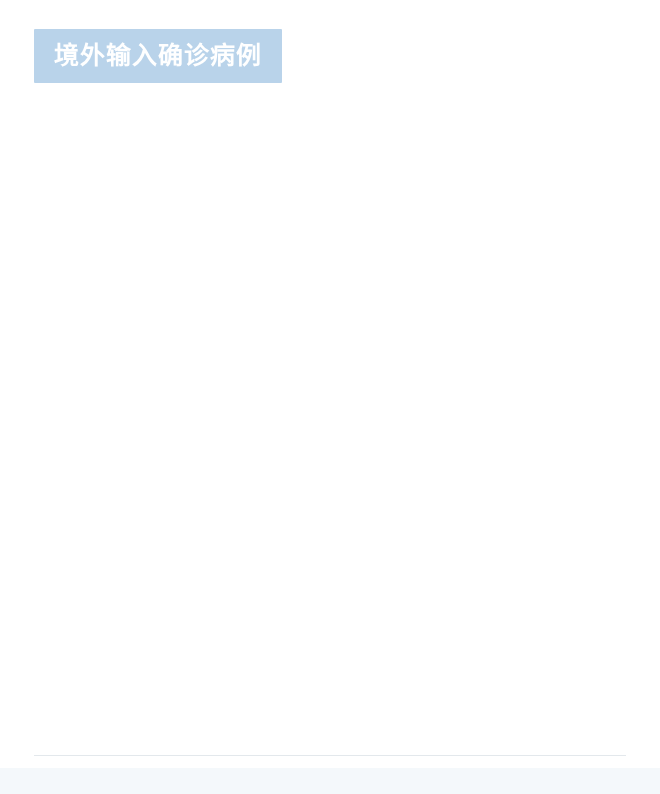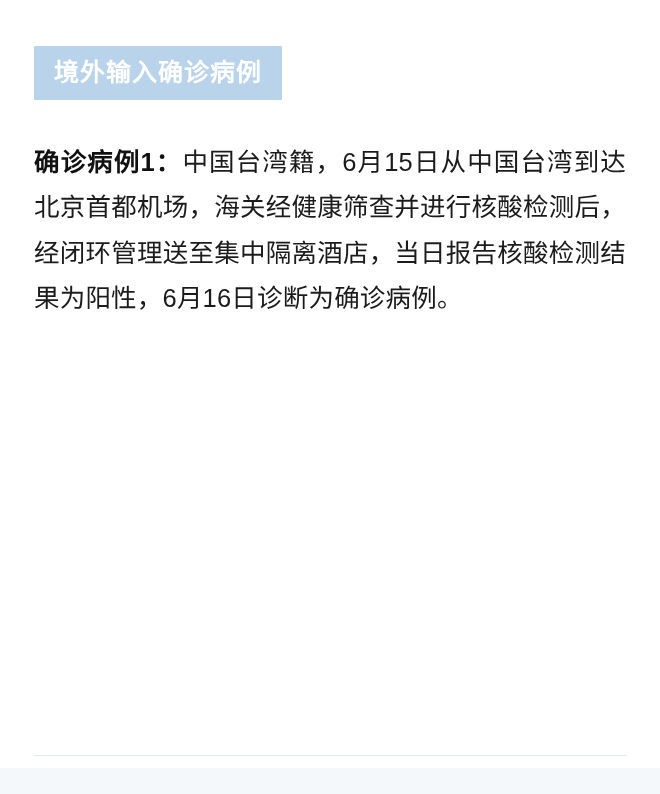--- a/index.html
+++ b/index.html
@@ -24,21 +24,21 @@
   
   .left-rail {
     position: absolute;
     left: 0;
     top: 0;
     bottom: 0;
     width: 10px;
     background: #ffffff;
   }
   .content {
-    padding: 38px 34px 0 34px;
+    padding: 21px 34px 0 34px;
     box-sizing: border-box;
     flex: 1 1 auto;
   }
   .section-banner {
     display: inline-block;
     background: #b9d3ea;
     color: #ffffff;
     font-size: 25px;
     font-weight: bold;
     letter-spacing: 1px;
@@ -89,23 +89,20 @@
 <body>
 
 <div class="page">
 
   <div class="left-rail"></div>
 
   <div class="content">
 
     <div class="section-banner">境外输入确诊病例</div>
 
-    <div class="case-block">
-      <span class="case-label">确诊病例1：</span><span class="case-text">中国台湾籍，6月15日从中国台湾到达北京首都机场，海关经健康筛查并进行核酸检测后，经闭环管理送至集中隔离酒店，当日报告核酸检测结果为阳性，6月16日诊断为确诊病例。</span>
-    </div>
 
     <div class="spacer-gap"></div>
 
 
   </div>
 
   <div class="bottom-divider"></div>
   <div class="bottom-strip"></div>
 
 </div>

